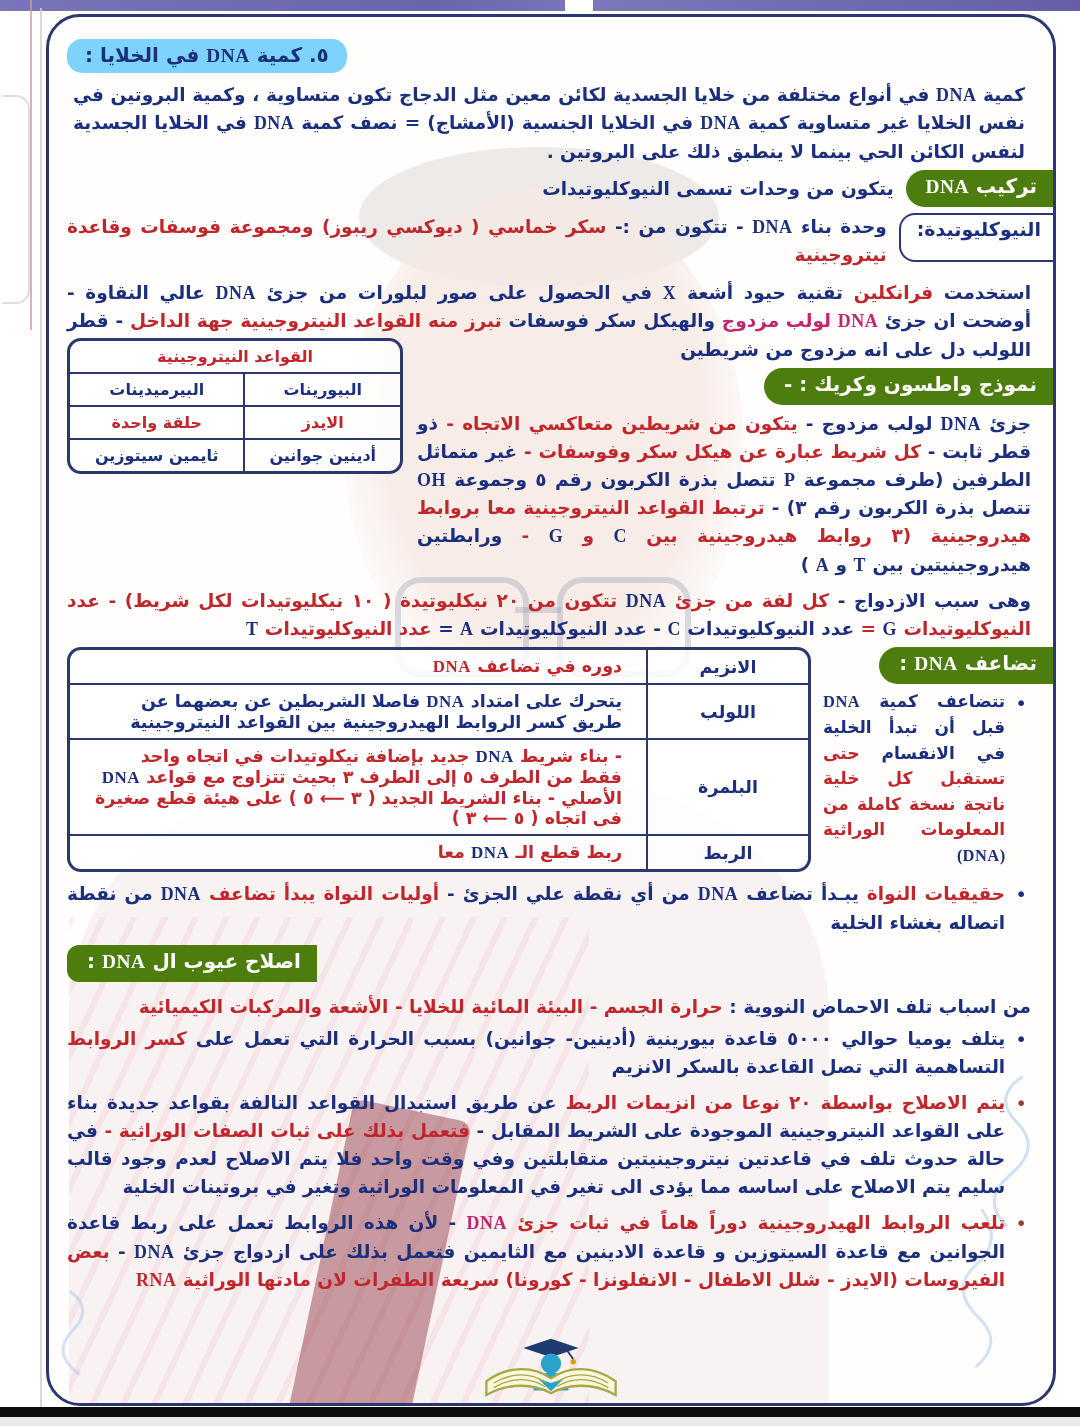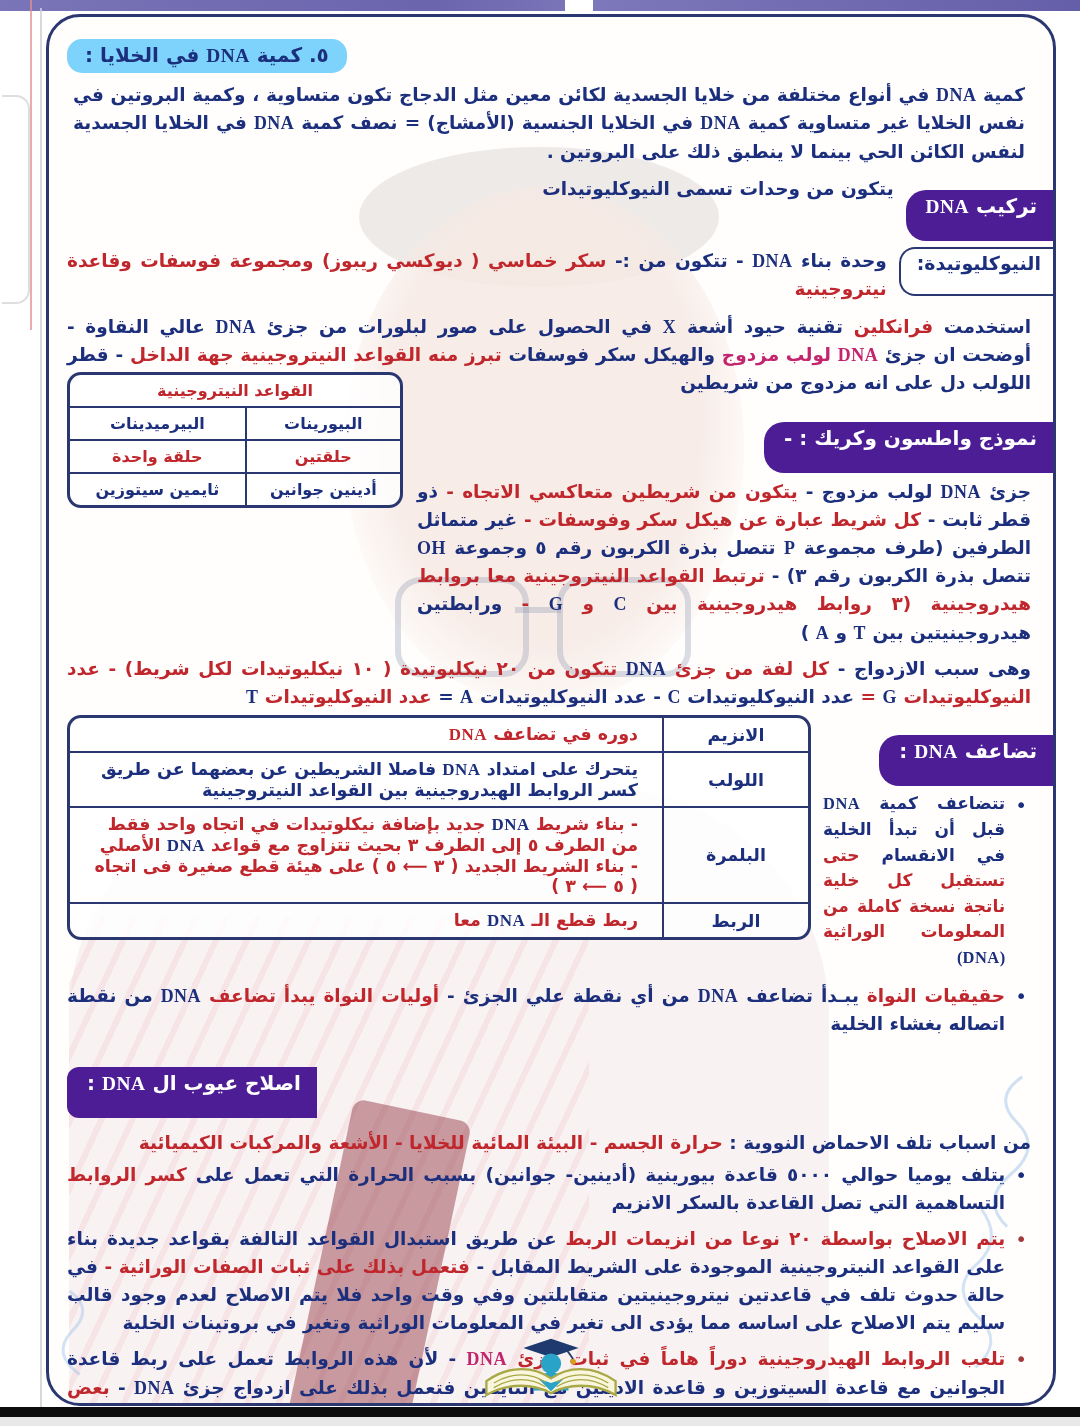--- a/index.html
+++ b/index.html
@@ -46,36 +46,36 @@
   .t{font-weight:bold;color:#1c2f7d;font-size:18.5px;line-height:1.52;text-align:justify;margin:0 0 4px 0;}
   .t.sm{font-size:17px;line-height:1.5;}
   .c-r{color:#c0272d;} .c-m{color:#c2256d;}
   .sf{font-family:"Liberation Serif", serif;font-weight:600;letter-spacing:.5px;font-size:.97em;}
   .u{margin-top:47px;}
 
   
   .badge-lav{display:inline-block;background:#7dd3fc;color:#1c2f7d;font-weight:bold;font-size:20px;
     padding:4px 18px 6px;border-radius:15px;margin-right:-4px;}
   .hdr-row{text-align:left;direction:rtl;margin:6px 0 8px 0;}
-  .pill-navy{background:#4c1d95;color:#ffffff;font-weight:bold;font-size:20px;
-    padding:4px 16px 23px 20px;border-radius:20px 0 0 20px;white-space:nowrap;margin-top:20px;}
+  .pill-navy{background:#4d7c0f;color:#ffffff;font-weight:bold;font-size:20px;
+    padding:4px 16px 9px 20px;border-radius:20px 0 0 20px;white-space:nowrap;}
   .bleed{margin-right:-22px;}
   .block{display:inline-block;margin-bottom:5px;}
   .pill-sq{border-radius:12px 0 0 12px;}
   .inline-row{display:flex;align-items:flex-start;gap:12px;margin:2px 0 6px 0;}
   .inline-row .t{flex:1;}
   .nuc-label{color:#1c2f7d;font-weight:bold;font-size:19px;background:#fff;
     border:2.5px solid #2b3770;border-right:none;border-radius:16px 0 0 16px;
     padding:3px 12px 20px 16px;margin-right:-22px;white-space:nowrap;}
 
   
   .tbl-wrap{border:3px solid #2b3770;border-radius:14px;overflow:hidden;background:rgba(255,255,255,.82);}
   table{border-collapse:collapse;width:100%;}
   td,th{border:2px solid #2b3770;text-align:center;vertical-align:middle;
-    font-weight:bold;color:#1c2f7d;padding:6px 8px;}
+    font-weight:bold;color:#1c2f7d;padding:6px 16px;}
   table tr:first-child td, table tr:first-child th{border-top:none;}
   table tr:last-child td{border-bottom:none;}
   table tr td:first-child, table tr th:first-child{border-right:none;}
   table tr td:last-child, table tr th:last-child{border-left:none;}
   .etable td,.etable th{font-size:17.5px;}
   .etable .col-enz{width:128px;}
   .etable .role{text-align:right;padding:6px 24px;}
 
   
   .row-a{display:flex;gap:14px;align-items:flex-start;margin-bottom:4px;}
@@ -152,21 +152,21 @@
         <table>
           <tbody>
               <tr>
             <td colspan="2" class="c-r">القواعد النيتروجينية</td>
           </tr>
           <tr>
             <td>البيورينات</td>
             <td>البيرميدينات</td>
           </tr>
           <tr>
-            <td class="c-r">حلقتين</td>
+            <td class="c-r">الايدز</td>
             <td class="c-r">حلقة واحدة</td>
           </tr>
           <tr>
             <td>أدينين جوانين</td>
             <td>ثايمين سيتوزين</td>
           </tr>
         </tbody>
           </table>
       </div>
     </div>

